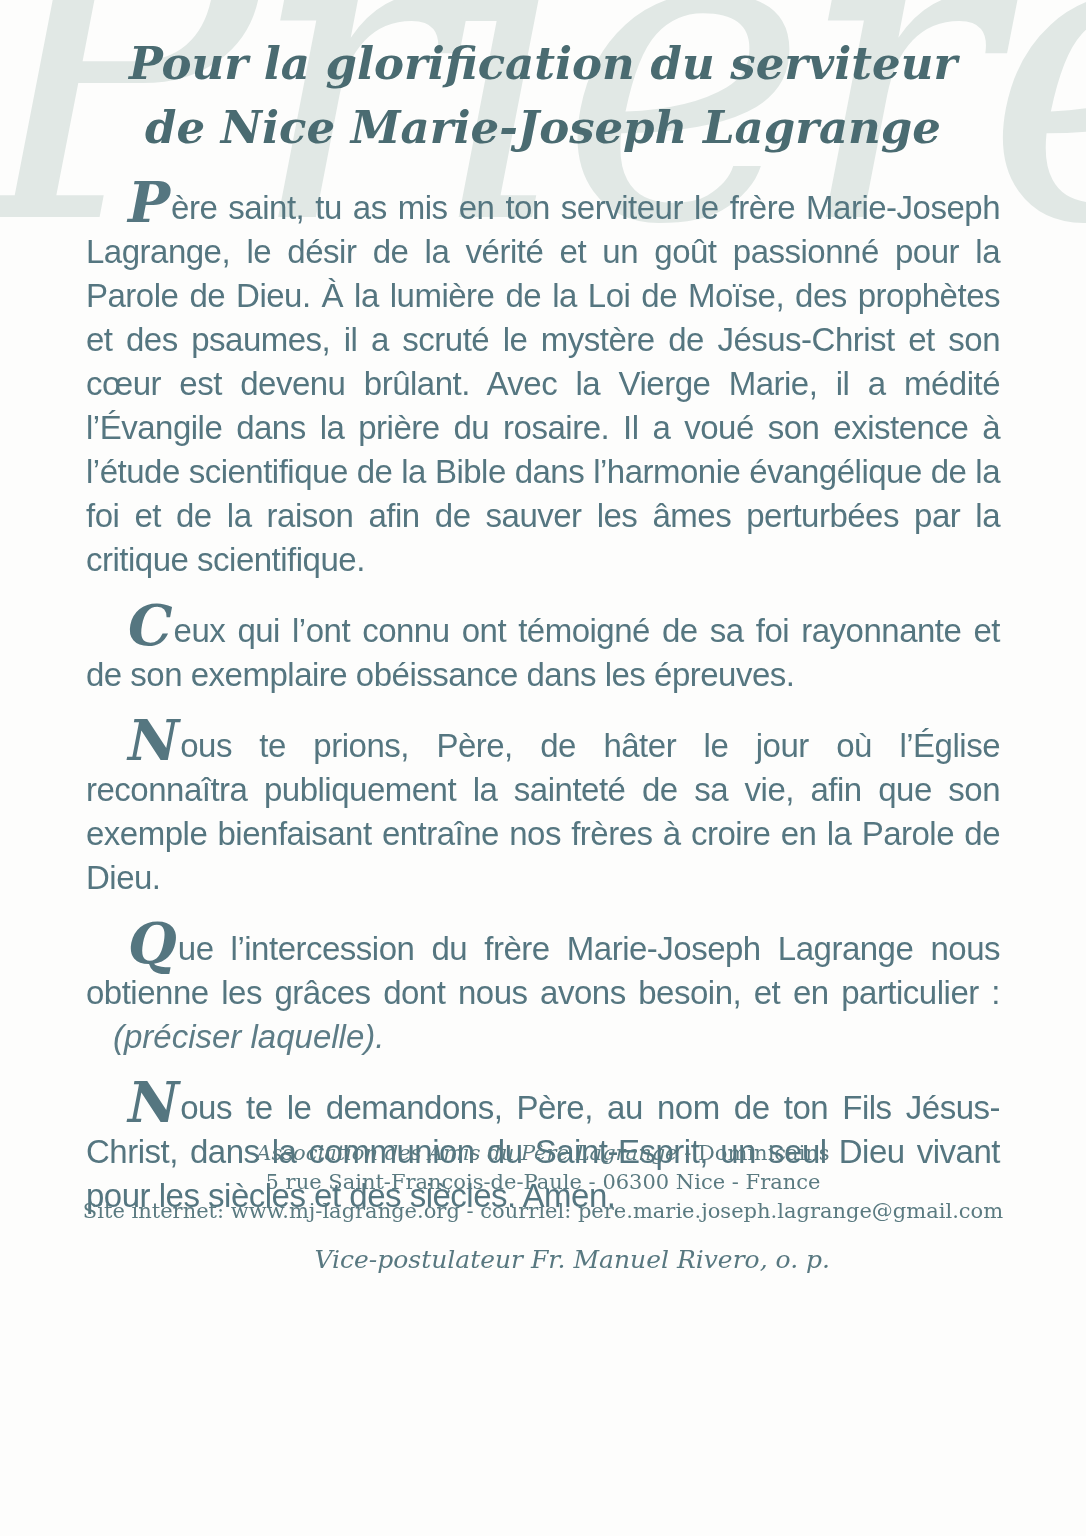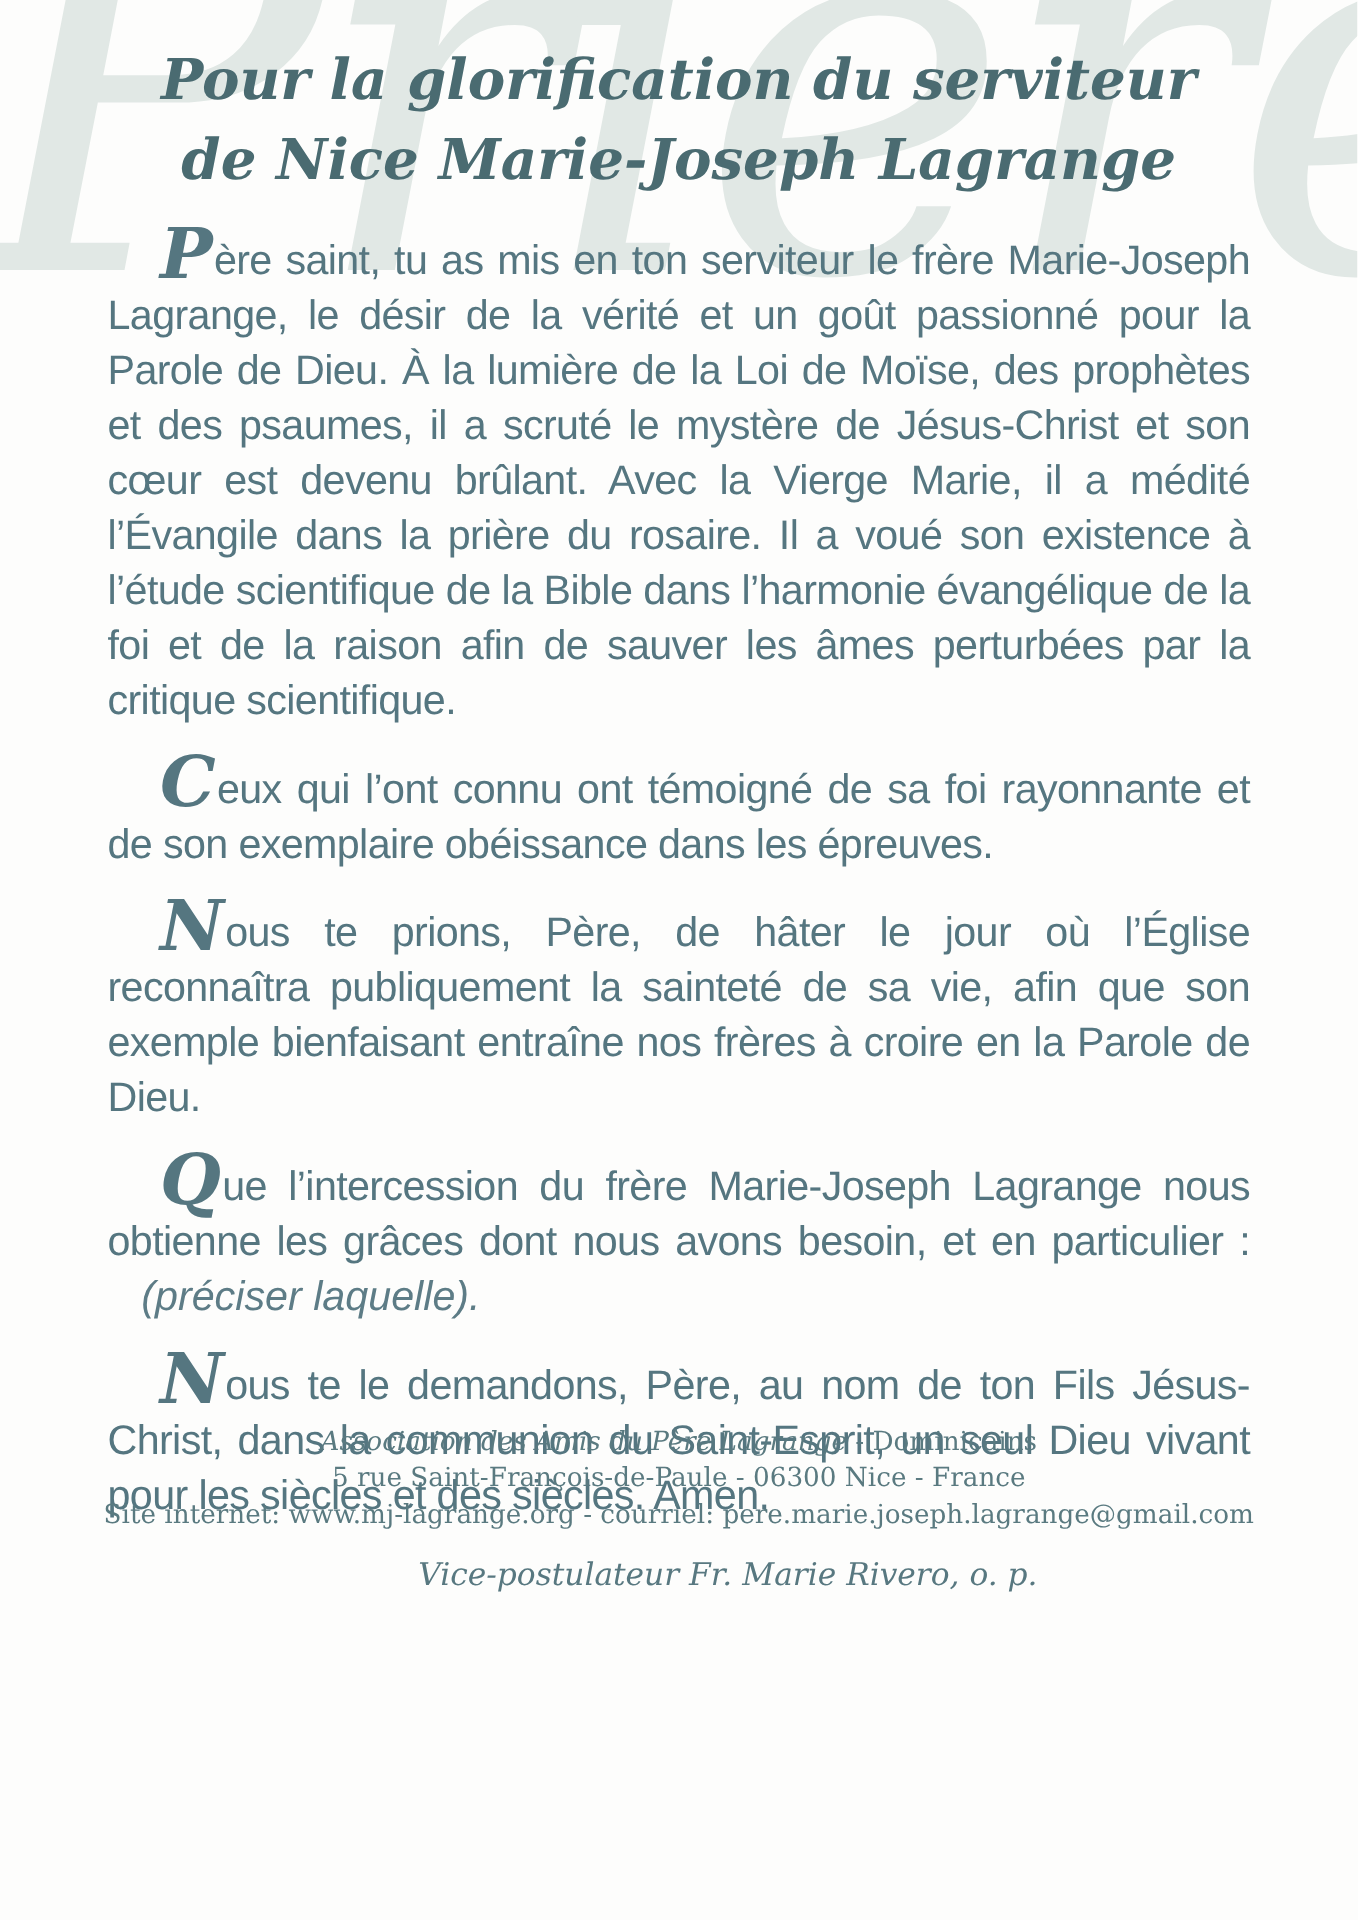--- a/index.html
+++ b/index.html
@@ -106,21 +106,21 @@
       <p class="body-para"><span class="dropcap">P</span><span>ère saint, tu as mis en ton serviteur le frère Marie-Joseph Lagrange, le désir de la vérité et un goût passionné pour la Parole de Dieu. À la lumière de la Loi de Moïse, des prophètes et des psaumes, il a scruté le mystère de Jésus-Christ et son cœur est devenu brûlant. Avec la Vierge Marie, il a médité l’Évangile dans la prière du rosaire. Il a voué son existence à l’étude scientifique de la Bible dans l’harmonie évangélique de la foi et de la raison afin de sauver les âmes perturbées par la critique scientifique.</span></p>
 
       <p class="body-para"><span class="dropcap">C</span><span>eux qui l’ont connu ont témoigné de sa foi rayonnante et de son exemplaire obéissance dans les épreuves.</span></p>
 
       <p class="body-para"><span class="dropcap">N</span><span>ous te prions, Père, de hâter le jour où l’Église reconnaîtra publiquement la sainteté de sa vie, afin que son exemple bienfaisant entraîne nos frères à croire en la Parole de Dieu.</span></p>
 
       <p class="body-para"><span class="dropcap">Q</span><span>ue l’intercession du frère Marie-Joseph Lagrange nous obtienne les grâces dont nous avons besoin, et en particulier : </span><span class="italic-note">(préciser laquelle).</span></p>
 
       <p class="body-para"><span class="dropcap">N</span><span>ous te le demandons, Père, au nom de ton Fils Jésus-Christ, dans la communion du Saint-Esprit, un seul Dieu vivant pour les siècles et des siècles. Amen.</span></p>
 
-      <div class="signature">Vice-postulateur Fr. Marie Rivero, o. p.</div>
+      <div class="signature">Vice-postulateur Fr. Manuel Rivero, o. p.</div>
 
     </div>
 
     <div class="page-footer">
       <div class="footer-line">
         <span class="footer-italic">Association des Amis du Père Lagrange</span><span> - Dominicains</span>
       </div>
       <div class="footer-line">5 rue Saint-François-de-Paule - 06300 Nice - France</div>
       <div class="footer-line">Site internet: www.mj-lagrange.org - courriel: pere.marie.joseph.lagrange@gmail.com</div>
     </div>

